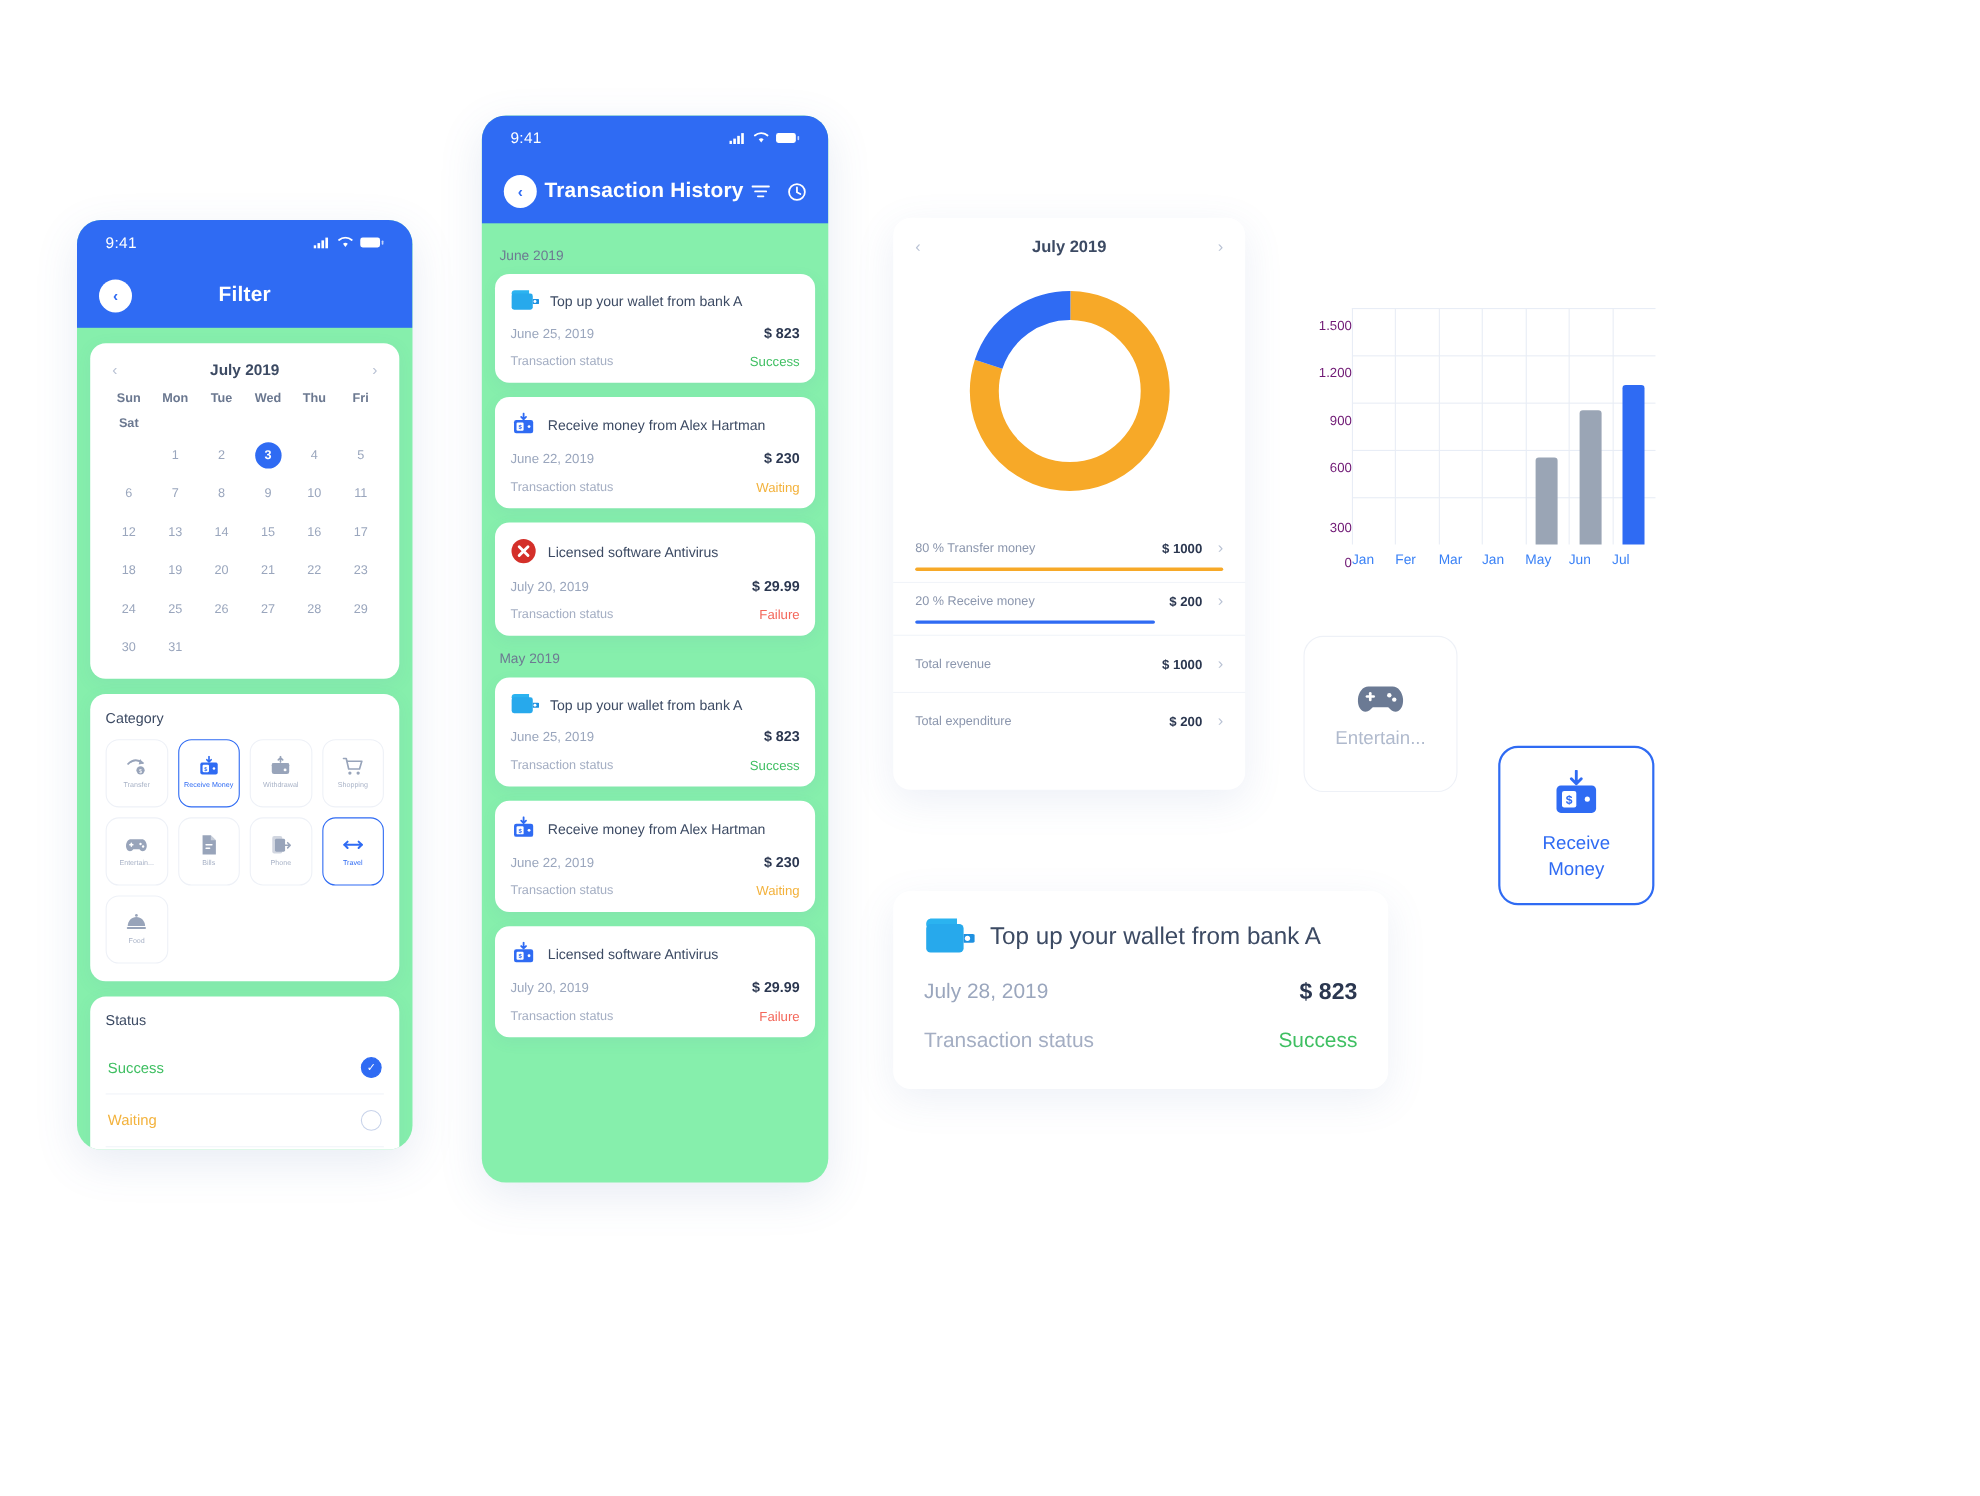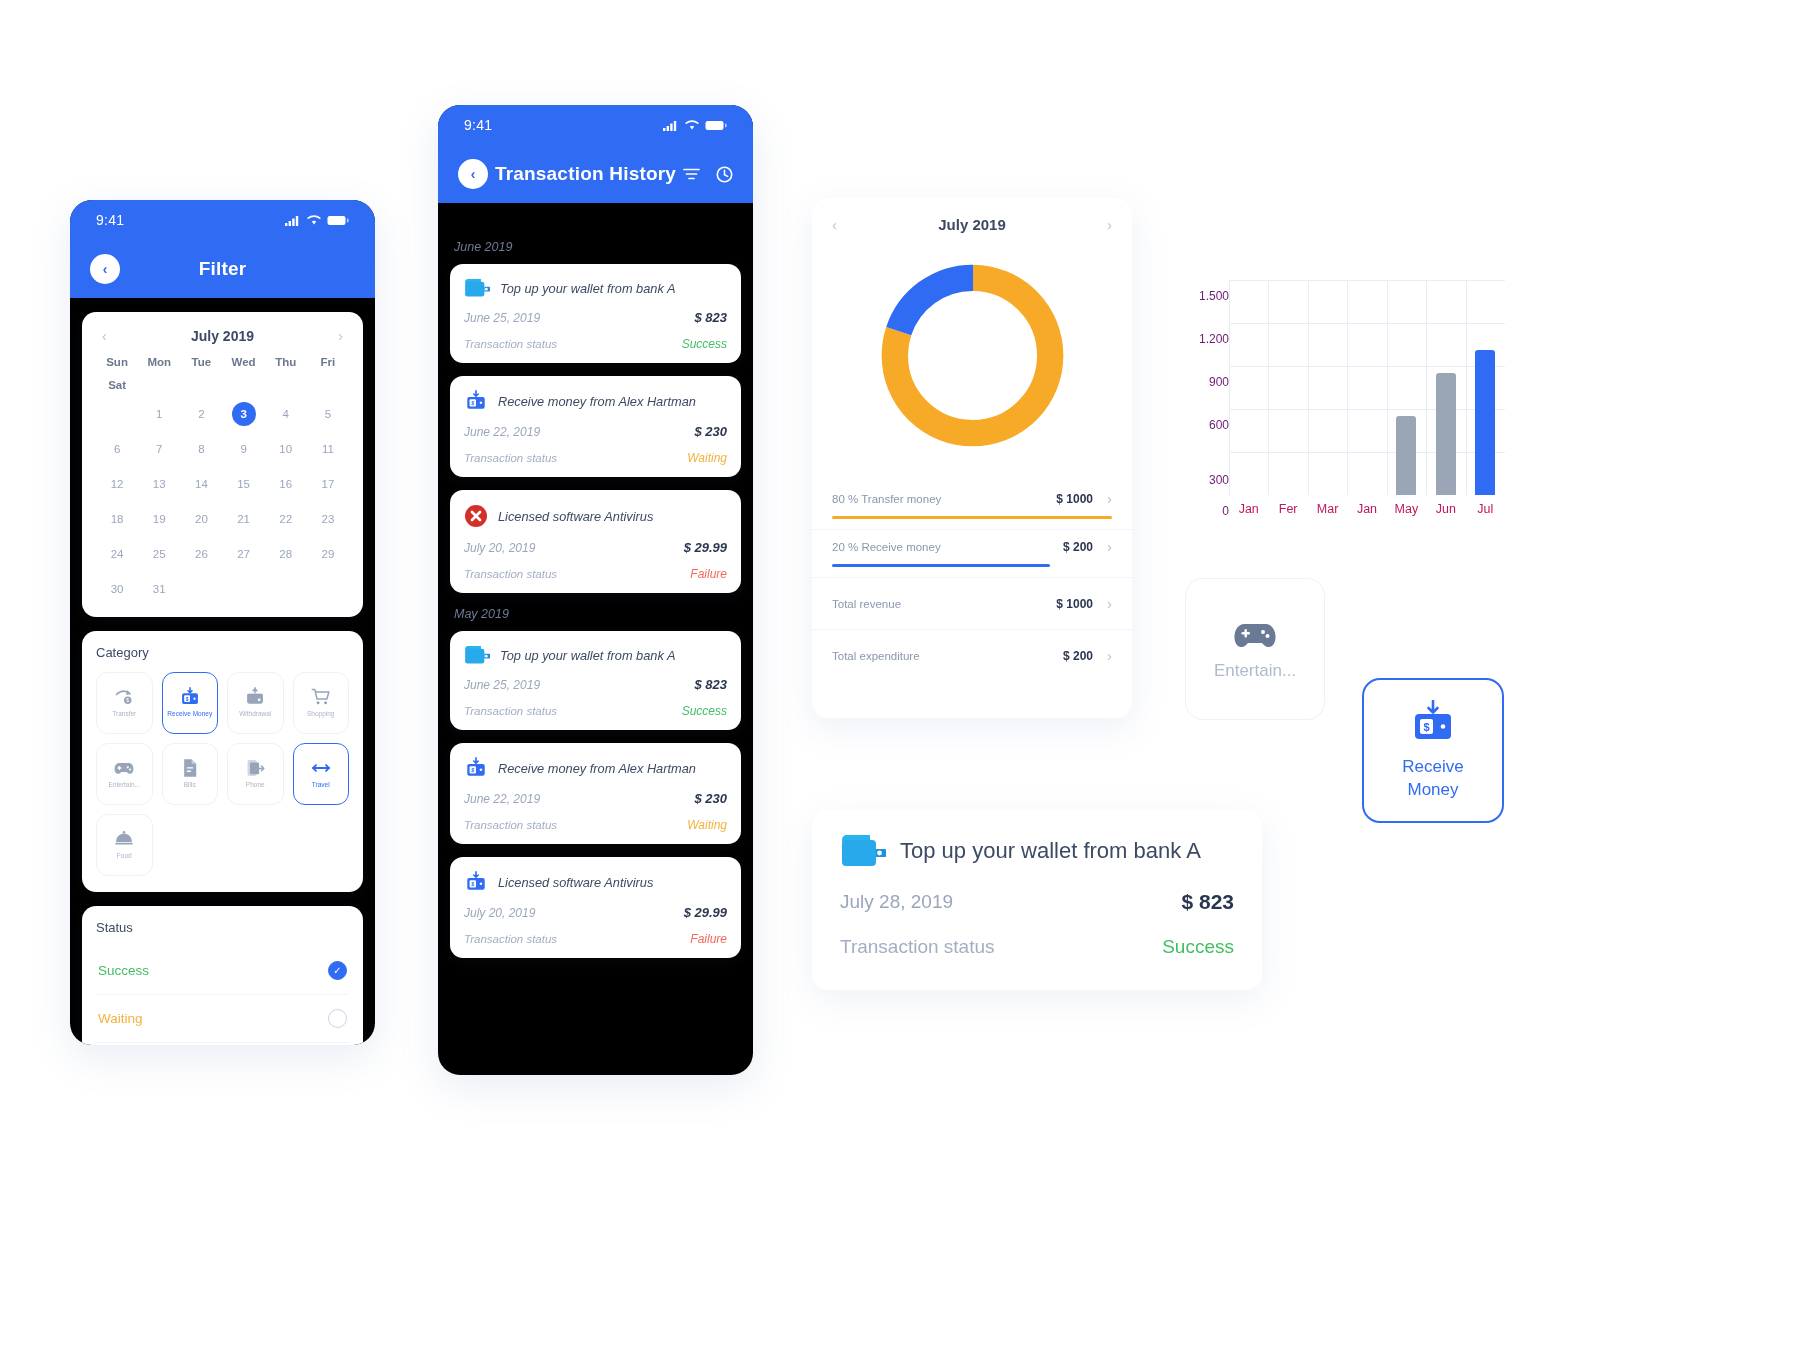--- a/index.html
+++ b/index.html
@@ -8,21 +8,21 @@
     background: #ffffff;
     font-family: "Liberation Sans", sans-serif;
     position: relative;
     overflow: hidden;
     color: #3d4a62;
   }
   .stage { position: absolute; inset: 0; }
 
   
   .phone { position: absolute; border-radius: 22px; overflow: hidden;
-           box-shadow: 0 12px 40px rgba(80,110,170,.13); background: #000000; }
+           box-shadow: 0 12px 40px rgba(80,110,170,.13); background: #86efac; }
   .statusbar { height: 40px; display: flex; align-items: center;
                justify-content: space-between; padding: 0 26px;
                color: #fff; font-size: 14px; letter-spacing: .3px; }
   .sb-right { display: flex; align-items: center; gap: 6px; }
   .navbar { display: flex; align-items: center; padding: 0 20px; height: 58px; color:#fff; }
   .nav-title { flex: 1; text-align: center; font-size: 19px; font-weight: 700; letter-spacing:.2px; }
   .backbtn { width: 30px; height: 30px; border-radius: 50%; background: #fff;
              display: flex; align-items: center; justify-content: center;
              color: #2f6bf3; font-size: 14px; font-weight: 700; flex: none; }
   .nav-icons { display: flex; align-items: center; gap: 16px; flex: none; }
@@ -54,21 +54,21 @@
   .st-row { display: flex; align-items: center; justify-content: space-between;
             padding: 14px 2px; border-bottom: 1px solid #f1f4f9; font-size: 13.5px; }
   .st-row:last-child { border-bottom: none; }
   .radio { width: 19px; height: 19px; border-radius: 50%; border: 1.6px solid #c8d3ea; }
   .radio.on { background: #2f6bf3; border-color: #2f6bf3; color: #fff;
               display: flex; align-items: center; justify-content: center; font-size: 10px; }
 
   
   #txn-phone { left: 438px; top: 105px; width: 315px; height: 970px; }
   #txn-phone .head { background: #2f6bf3; }
-  .tbody { padding: 23px 12px 14px; font-style: italic; }
+  .tbody { padding: 8px 12px 14px; }
   .month-lb { font-size: 12.5px; color: #6d7a92; margin: 14px 4px 10px; }
   .tcard { background: #fff; border-radius: 13px; padding: 14px 14px 12px;
            box-shadow: 0 4px 14px rgba(90,120,180,.07); margin-bottom: 13px; }
   .tcard-top { display: flex; align-items: center; gap: 10px; }
   .tcard-title { font-size: 12.8px; color: #3c4a63; font-weight: 500; }
   .tcard-row { display: flex; align-items: center; justify-content: space-between;
                margin-top: 12px; }
   .tcard-date { font-size: 12px; color: #9aa6bd; }
   .tcard-amt { font-size: 13px; font-weight: 700; color: #2b3750; }
   .tcard-lb { font-size: 11.5px; color: #a4aec3; }
@@ -98,21 +98,21 @@
   #barchart { position: absolute; left: 1175px; top: 280px; width: 330px; height: 270px; }
   .bc-axis { position: absolute; right: 0; top: 0; width: 276px; height: 215px; }
   .bc-ylabels { position: absolute; left: 0; top: 0; width: 54px; height: 215px; }
   .bc-yl { position: absolute; right: 0; font-size: 12px; color: #701a75;
            transform: translateY(-50%); margin-top: 16px; }
   .gridline-h { position: absolute; left: 0; right: 0; height: 1px; background: #e8edf6; }
   .gridline-v { position: absolute; top: 0; bottom: 0; width: 1px; background: #e8edf6; }
   .bar { position: absolute; bottom: 0; width: 20px; border-radius: 3px 3px 0 0; }
   .bc-xlabels { position: absolute; right: 0; top: 222px; width: 276px;
                 display: flex; }
-  .bc-xl { flex: 1; text-align: center; font-size: 12.5px; color: #be185d; }
+  .bc-xl { flex: 1; text-align: left; font-size: 12.5px; color: #3b82f6; }
 
   
   #ent-tile { position: absolute; left: 1185px; top: 578px; width: 140px; height: 142px;
               border: 1.5px solid #eef1f7; border-radius: 18px; background: #fff;
               display: flex; flex-direction: column; align-items: center;
               justify-content: center; gap: 10px; }
   .ent-lb { font-size: 17px; color: #b0bacd; }
 
   
   #rm-tile { position: absolute; left: 1362px; top: 678px; width: 142px; height: 145px;

